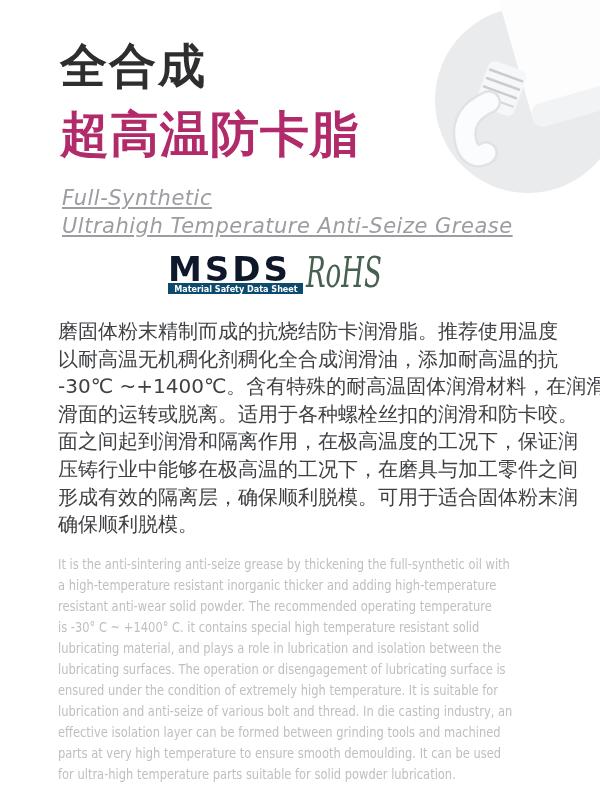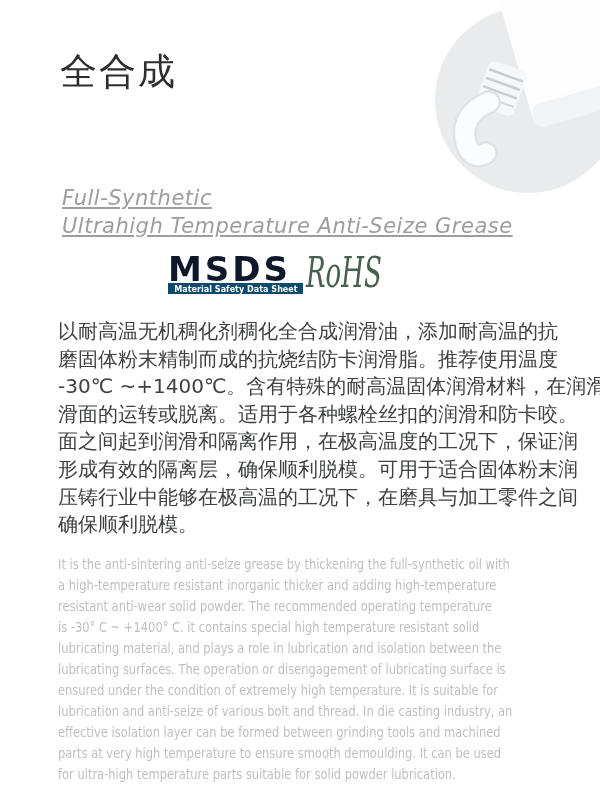--- a/index.html
+++ b/index.html
@@ -4,22 +4,22 @@
 <style>
   html,body { margin:0; padding:0; background:#ffffff; }
   .page {
     position:relative; width:600px; height:800px; background:#ffffff;
     overflow:hidden; font-family:"DejaVu Sans", sans-serif;
   }
   
   .photo { position:absolute; top:0; right:0; width:175px; height:210px; }
   
   .title-black {
-    position:absolute; left:60px; top:52px;
-    font-size:37px; line-height:1.1; font-weight:400;
+    position:absolute; left:60px; top:40px;
+    font-size:47px; line-height:1.1; font-weight:700;
     color:#2e2e30; letter-spacing:2px; white-space:nowrap;
   }
   .title-magenta {
     position:absolute; left:60px; top:108px;
     font-size:49px; line-height:1.1; font-weight:700;
     letter-spacing:1px; white-space:nowrap;
   }
   .subtitle {
     position:absolute; left:62px; top:184px;
     font-size:21px; line-height:28px; font-style:italic;
@@ -87,45 +87,46 @@
       <line x1="57" y1="92" x2="93" y2="92" stroke="#c9cdd1" stroke-width="2.5"></line>
       <line x1="57" y1="101" x2="93" y2="101" stroke="#d5d8db" stroke-width="2"></line>
     </g>
     <g>
       <path d="M64,102 C46,110 38,122 40,138 C42,152 50,160 61,153" fill="none" stroke="#dfe3e6" stroke-width="24" stroke-linecap="round"></path>
       <path d="M64,102 C46,110 38,122 40,138 C42,152 50,160 61,153" fill="none" stroke="#fbfcfd" stroke-width="19" stroke-linecap="round"></path>
     </g>
   </svg>
 
   <div class="title-black" style="color: rgb(46, 46, 48);">全合成</div>
+  <div class="title-magenta" style="color: rgb(177, 42, 106);">超高温防卡脂</div>
   <div class="subtitle" style="color: rgb(155, 157, 160); text-decoration: underline;">
     <div>Full-Synthetic</div>
     <div>Ultrahigh Temperature Anti-Seize Grease</div>
   </div>
 
   <div class="logos">
     <div class="msds">
       <div class="msds-text" style="color: #0f172a;">MSDS</div>
       <div class="msds-bar" style="background: #0c4a6e; align-items: center;">
         <span>Material Safety Data Sheet</span>
       </div>
     </div>
     <div class="rohs">
       <div class="rohs-text" style="color: rgb(71, 96, 79);">RoHS</div>
     </div>
   </div>
 
   <div class="cn-par" style="color: rgb(63, 64, 67);">
+      <div class="line">磨固体粉末精制而成的抗烧结防卡润滑脂。推荐使用温度</div>
       <div class="line">以耐高温无机稠化剂稠化全合成润滑油，添加耐高温的抗</div>
-      <div class="line">磨固体粉末精制而成的抗烧结防卡润滑脂。推荐使用温度</div>
       <div class="line">-30℃ ~+1400℃。含有特殊的耐高温固体润滑材料，在润滑</div>
       <div class="line">滑面的运转或脱离。适用于各种螺栓丝扣的润滑和防卡咬。</div>
       <div class="line">面之间起到润滑和隔离作用，在极高温度的工况下，保证润</div>
+      <div class="line">压铸行业中能够在极高温的工况下，在磨具与加工零件之间</div>
       <div class="line">形成有效的隔离层，确保顺利脱模。可用于适合固体粉末润</div>
-      <div class="line">压铸行业中能够在极高温的工况下，在磨具与加工零件之间</div>
       <div class="line">确保顺利脱模。</div>
     </div>
 
   <div class="en-par" style="color: rgb(189, 191, 194);">
       <div class="line">It is the anti-sintering anti-seize grease by thickening the full-synthetic oil with</div>
       <div class="line">a high-temperature resistant inorganic thicker and adding high-temperature</div>
       <div class="line">resistant anti-wear solid powder. The recommended operating temperature</div>
       <div class="line">is -30° C ~ +1400° C. it contains special high temperature resistant solid</div>
       <div class="line">lubricating material, and plays a role in lubrication and isolation between the</div>
       <div class="line">lubricating surfaces. The operation or disengagement of lubricating surface is</div>

